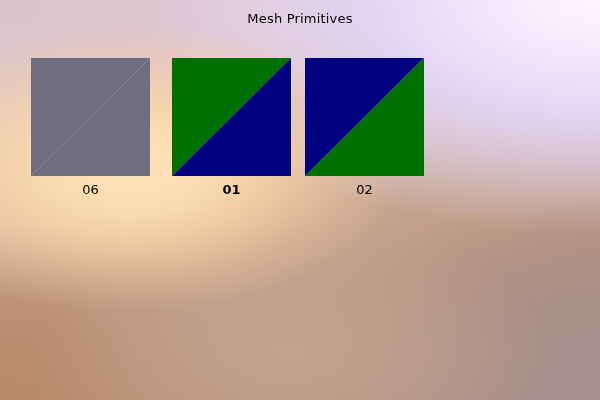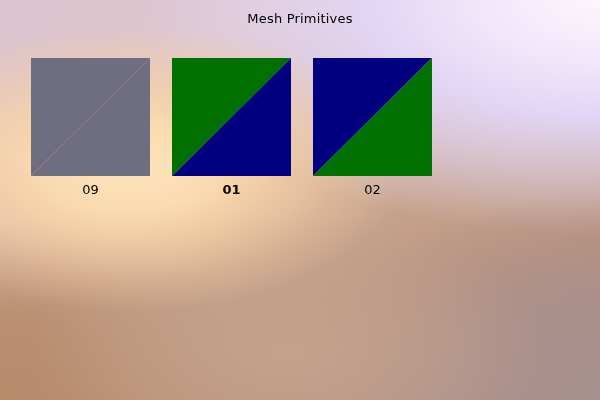--- a/index.html
+++ b/index.html
@@ -114,21 +114,21 @@
     left: -20px;
     width: 159px;
     top: 124px;
     text-align: center;
     font-size: 13px;
     color: #000000;
   }
 
   #tile-0 { left: 31px; top: 58px; }
   #tile-1 { left: 172px; top: 58px; font-weight: bold; }
-  #tile-2 { left: 313px; top: 58px; }
+  #tile-2 { left: 305px; top: 58px; }
 </style>
 </head>
 <body>
 
 <div id="stage">
 
   <div class="bg-layer" id="bg-base"></div>
   <div class="bg-layer" id="bg-topleft"></div>
   <div class="bg-layer" id="bg-topright"></div>
   <div class="bg-layer" id="bg-bottomleft"></div>
@@ -136,21 +136,21 @@
   <div class="bg-layer" id="bg-bottomcenter"></div>
   <div class="bg-layer" id="bg-highlight"></div>
 
   <div id="page-title">Mesh Primitives</div>
 
   <div class="tile" id="tile-0">
     <svg class="tile-canvas" viewBox="0 0 119 118" preserveAspectRatio="none">
       <polygon points="0,0 119,0 0,118" fill="#6e6e80"></polygon>
       <polygon points="119,0 119,118 0,118" fill="#6e6e80"></polygon>
     </svg>
-    <div class="tile-label">09</div>
+    <div class="tile-label">06</div>
   </div>
 
   <div class="tile" id="tile-1">
     <svg class="tile-canvas" viewBox="0 0 119 118" preserveAspectRatio="none">
       <polygon points="0,0 119,0 0,118" fill="#007000"></polygon>
       <polygon points="119,0 119,118 0,118" fill="#000080"></polygon>
     </svg>
     <div class="tile-label">01</div>
   </div>
 

